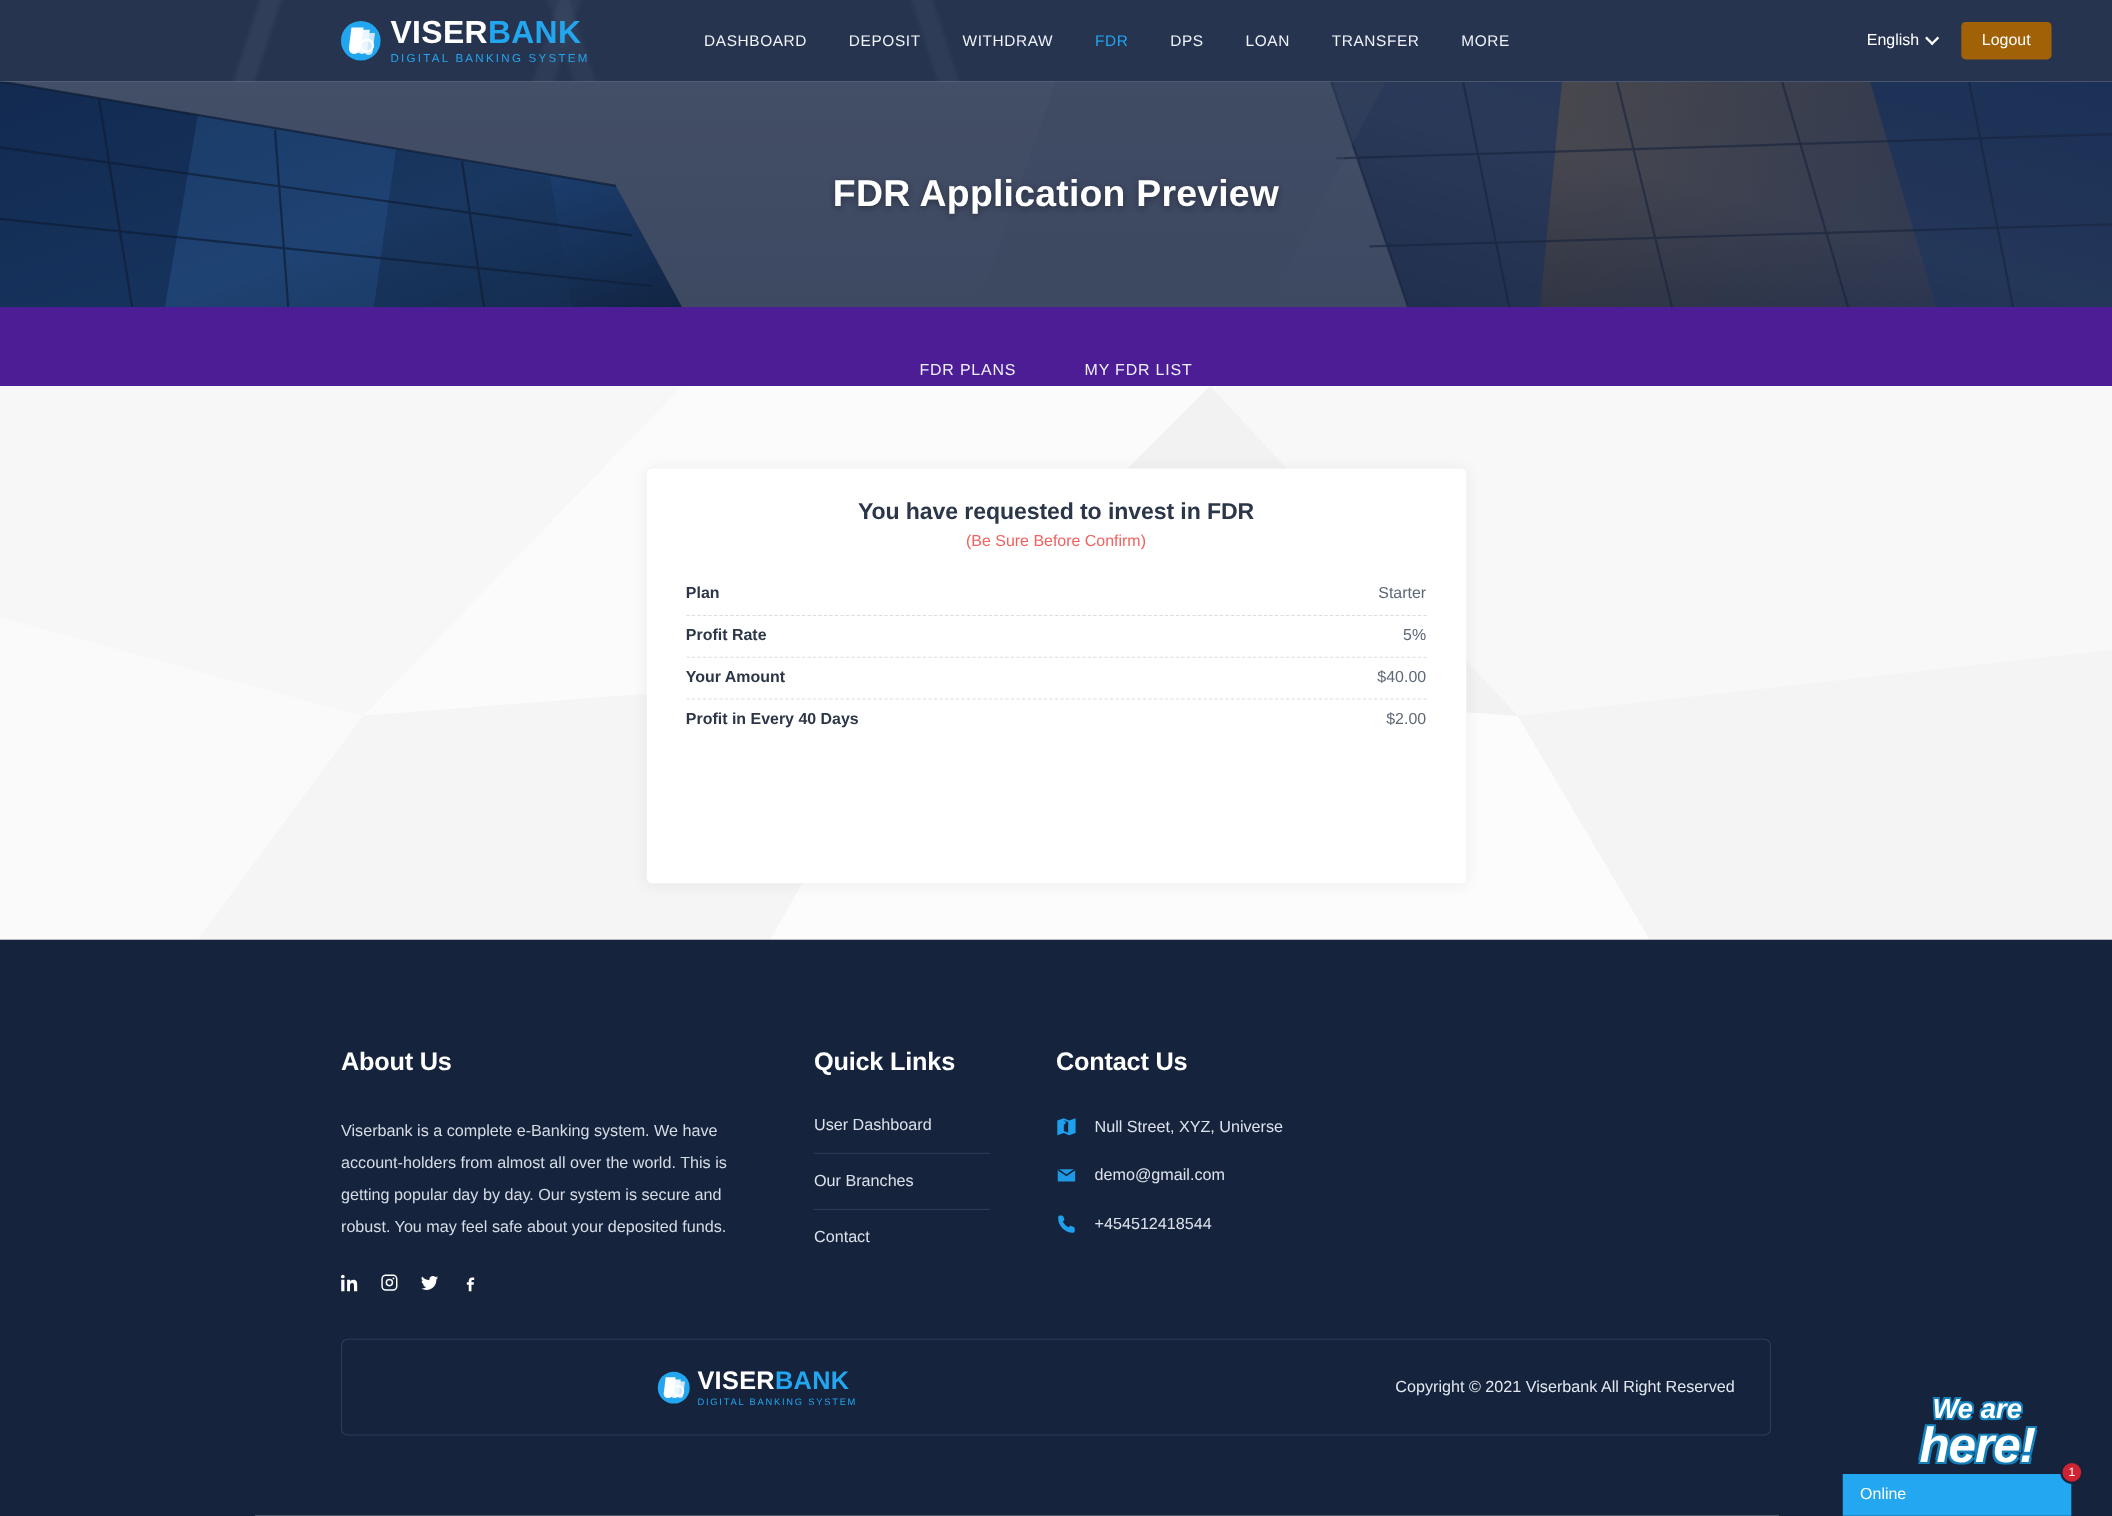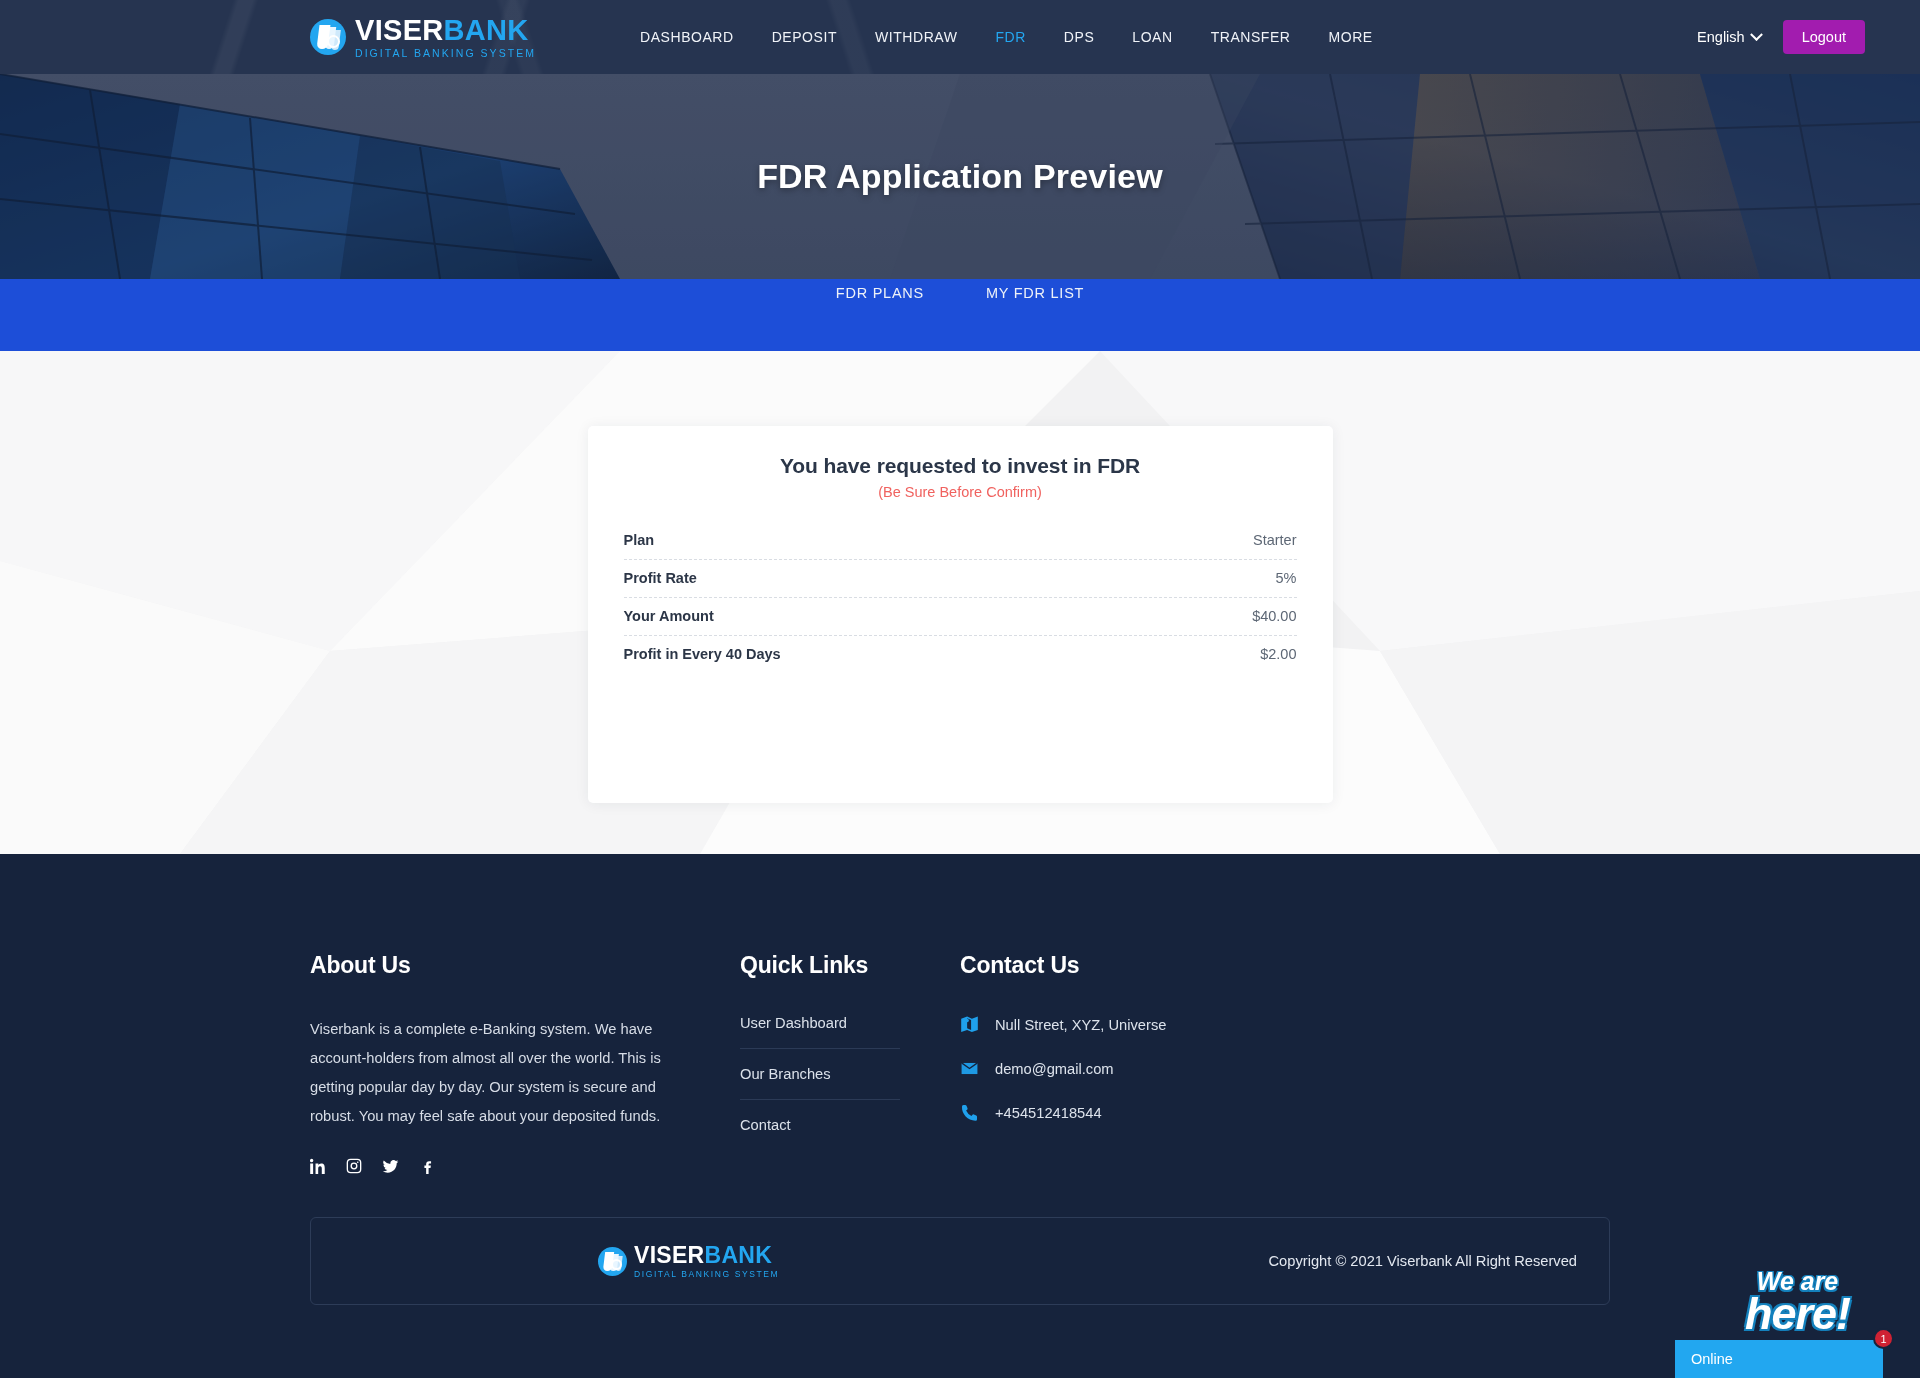--- a/index.html
+++ b/index.html
@@ -68,43 +68,43 @@
     color: #f0f3f8; font-size: 14px; letter-spacing: .55px;
     text-decoration: none; padding: 10px 19px; font-weight: 400;
   }
   .nav a.active { color: #23a6f0; }
 
   .header-right { margin-left: auto; display: flex; align-items: center; gap: 22px; }
   .lang { display: flex; align-items: center; gap: 7px; color: #fff; font-size: 14.5px; cursor: pointer; }
   .chev { width: 9px; height: 9px; border-right: 2px solid #fff; border-bottom: 2px solid #fff;
           transform: rotate(45deg) translate(-2px,-2px); }
   .logout {
-    background: #a21caf; color: #fff; border: none;
+    background: #a16207; color: #fff; border: none;
     font-size: 14.5px; padding: 9px 19px; border-radius: 4px;
     cursor: pointer; font-family: inherit;
   }
 
   
   .hero {
     position: relative; height: 205px; width: 100%;
     overflow: hidden;
     display: flex; align-items: center; justify-content: center;
   }
   .hero-img { position: absolute; inset: 0; background: #41506b; }
   .hero-title {
     position: relative; z-index: 3;
     color: #ffffff; font-size: 34px; font-weight: 700; letter-spacing: .2px;
     text-shadow: 0 2px 6px rgba(0,0,0,.35);
   }
   .hero-overlay { position: absolute; inset: 0; background: rgba(26,38,60,.30); z-index: 2; }
 
   
   .subnav {
-    height: 72px; background: #1d4ed8;
-    display: flex; align-items: flex-start; justify-content: center; gap: 42px;
+    height: 72px; background: #4c1d95;
+    display: flex; align-items: flex-end; justify-content: center; gap: 42px;
   }
   .subnav a {
     color: #eef2f8; font-size: 14.5px; letter-spacing: .75px;
     text-decoration: none; padding: 6px 10px;
   }
 
   
   .main {
     position: relative; height: 503px; width: 100%;
     background: #f3f3f4; overflow: hidden;

